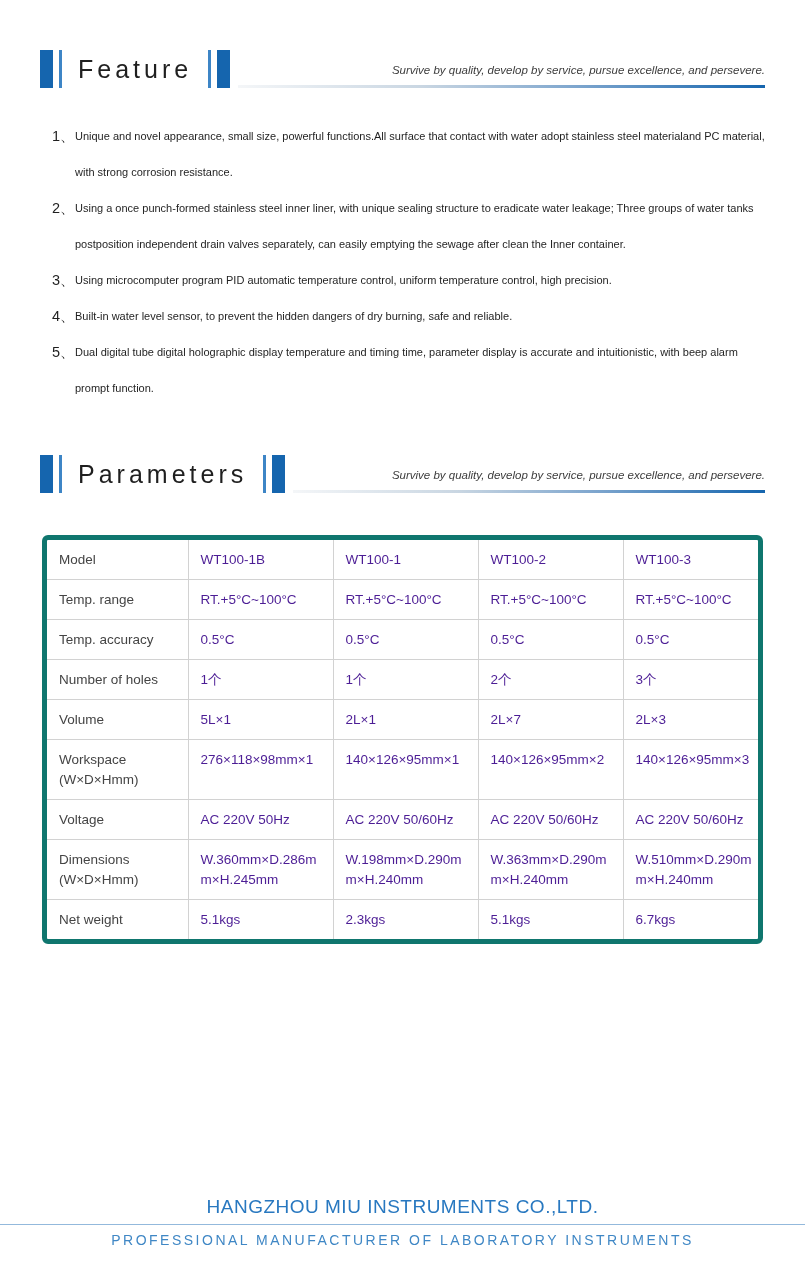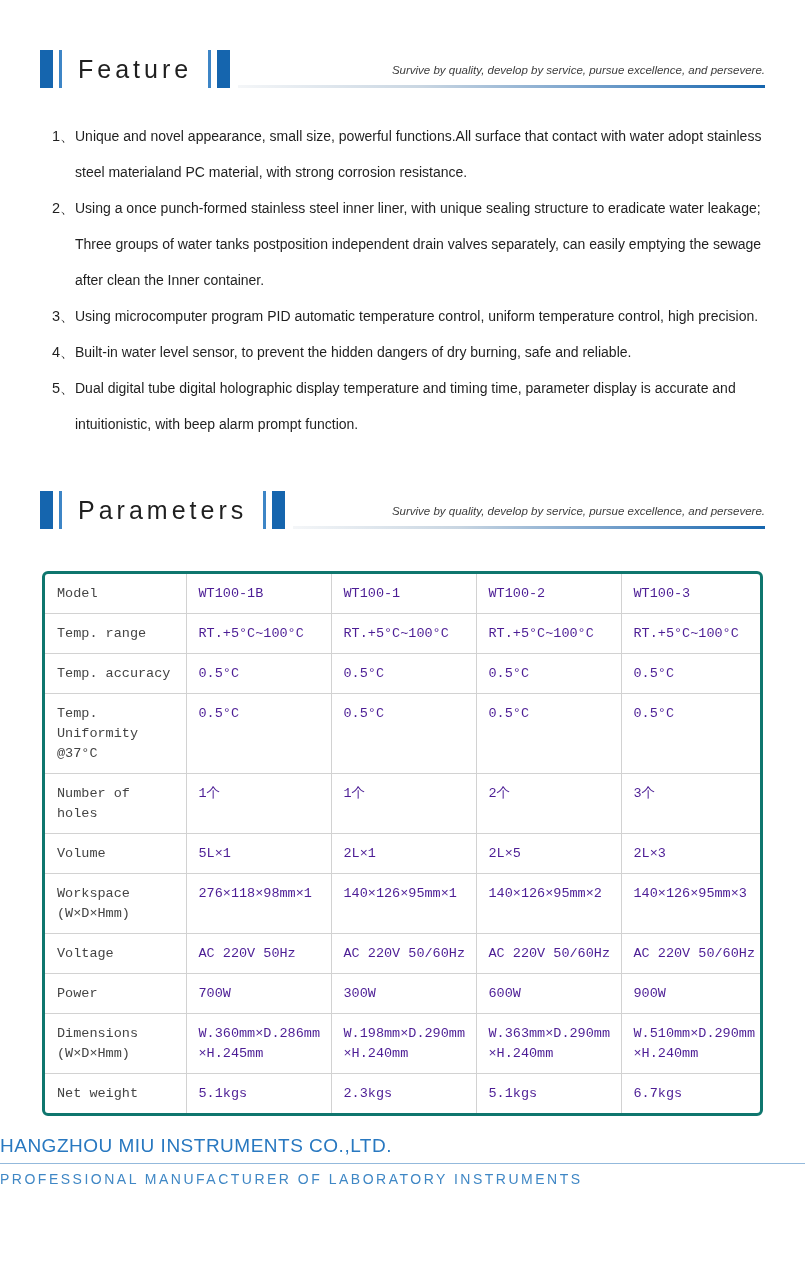--- a/index.html
+++ b/index.html
@@ -34,42 +34,41 @@
     background:linear-gradient(90deg,#f4f6f8 0%,#c9d6e2 35%,#7ba4cd 65%,#1565ae 100%);
   }
 
   
   .feature-list { margin:30px 40px 0 52px; }
   .feat-item { display:flex; }
   .feat-num {
     flex:none; width:23px; font-size:14.5px; color:#1f1f1f; line-height:36px;
   }
   .feat-text {
-    flex:1; font-size:14px; color:#1f1f1f; line-height:36px;
+    flex:1; font-size:11px; color:#1f1f1f; line-height:36px;
   }
   #parameters-header { margin-top:47px; }
 
   
   .table-wrap {
-    margin:42px 42px 0 42px; border:3px solid #0f766e; border-radius:6px;
+    margin:42px 42px 0 42px; border:5px solid #0f766e; border-radius:6px;
     overflow:hidden;
-    font-family:Liberation Mono, monospace;
   }
   table.params { width:100%; border-collapse:collapse; table-layout:fixed; }
   td {
     border-right:1px solid #d2d2d2; border-bottom:1px solid #d2d2d2;
     font-size:13.5px; line-height:20px; color:#4c1d95;
     padding:10px 8px 9px 12px; vertical-align:top; word-break:break-all;
   }
   td.row-label { color:#444444; word-break:normal; }
   td:last-child { border-right:none; }
   tr:last-child td { border-bottom:none; }
 
   
-  .footer { position:absolute; left:0; right:0; top:1135px; text-align:left; }
+  .footer { position:absolute; left:0; right:0; top:1196px; text-align:center; }
   .company-name {
     font-size:19px; letter-spacing:0.5px; color:#2878c0; font-weight:400;
   }
   .footer-divider { width:100%; height:1px; background:#93b9dc; margin-top:6px; }
   .footer-subtitle {
     margin-top:7px; font-size:14px; letter-spacing:2.5px; color:#3f87c5;
     font-weight:400;
   }
 </style>
 </head>
@@ -155,62 +154,48 @@
           <td>RT.+5°C~100°C</td>
         </tr>
         <tr>
           <td class="row-label">Temp. accuracy</td>
           <td>0.5°C</td>
           <td>0.5°C</td>
           <td>0.5°C</td>
           <td>0.5°C</td>
         </tr>
         <tr>
-          <td class="row-label">Temp. Uniformity @37°C</td>
-          <td>0.5°C</td>
-          <td>0.5°C</td>
-          <td>0.5°C</td>
-          <td>0.5°C</td>
-        </tr>
-        <tr>
           <td class="row-label">Number of holes</td>
           <td>1个</td>
           <td>1个</td>
           <td>2个</td>
           <td>3个</td>
         </tr>
         <tr>
           <td class="row-label">Volume</td>
           <td>5L×1</td>
           <td>2L×1</td>
-          <td>2L×5</td>
+          <td>2L×7</td>
           <td>2L×3</td>
         </tr>
         <tr>
           <td class="row-label">Workspace (W×D×Hmm)</td>
           <td>276×118×98mm×1</td>
           <td>140×126×95mm×1</td>
           <td>140×126×95mm×2</td>
           <td>140×126×95mm×3</td>
         </tr>
         <tr>
           <td class="row-label">Voltage</td>
           <td>AC 220V 50Hz</td>
           <td>AC 220V 50/60Hz</td>
           <td>AC 220V 50/60Hz</td>
           <td>AC 220V 50/60Hz</td>
         </tr>
         <tr>
-          <td class="row-label">Power</td>
-          <td>700W</td>
-          <td>300W</td>
-          <td>600W</td>
-          <td>900W</td>
-        </tr>
-        <tr>
           <td class="row-label">Dimensions (W×D×Hmm)</td>
           <td>W.360mm×D.286mm×H.245mm</td>
           <td>W.198mm×D.290mm×H.240mm</td>
           <td>W.363mm×D.290mm×H.240mm</td>
           <td>W.510mm×D.290mm×H.240mm</td>
         </tr>
         <tr>
           <td class="row-label">Net weight</td>
           <td>5.1kgs</td>
           <td>2.3kgs</td>

